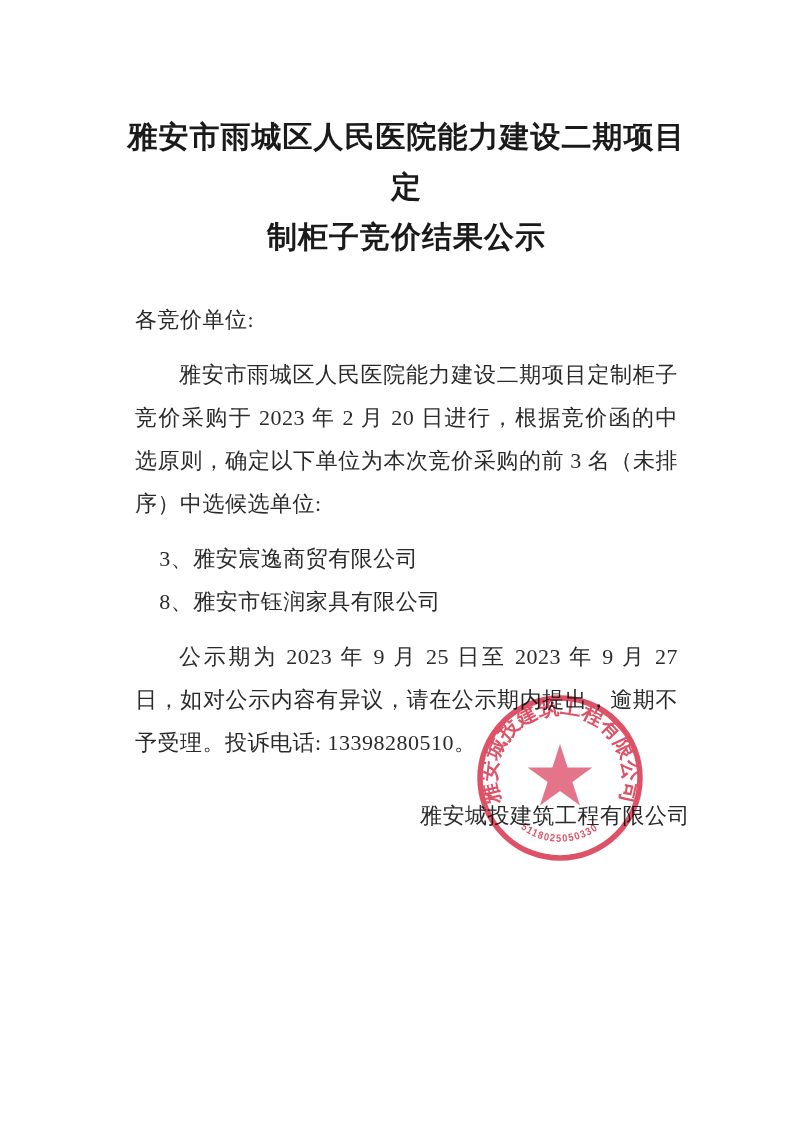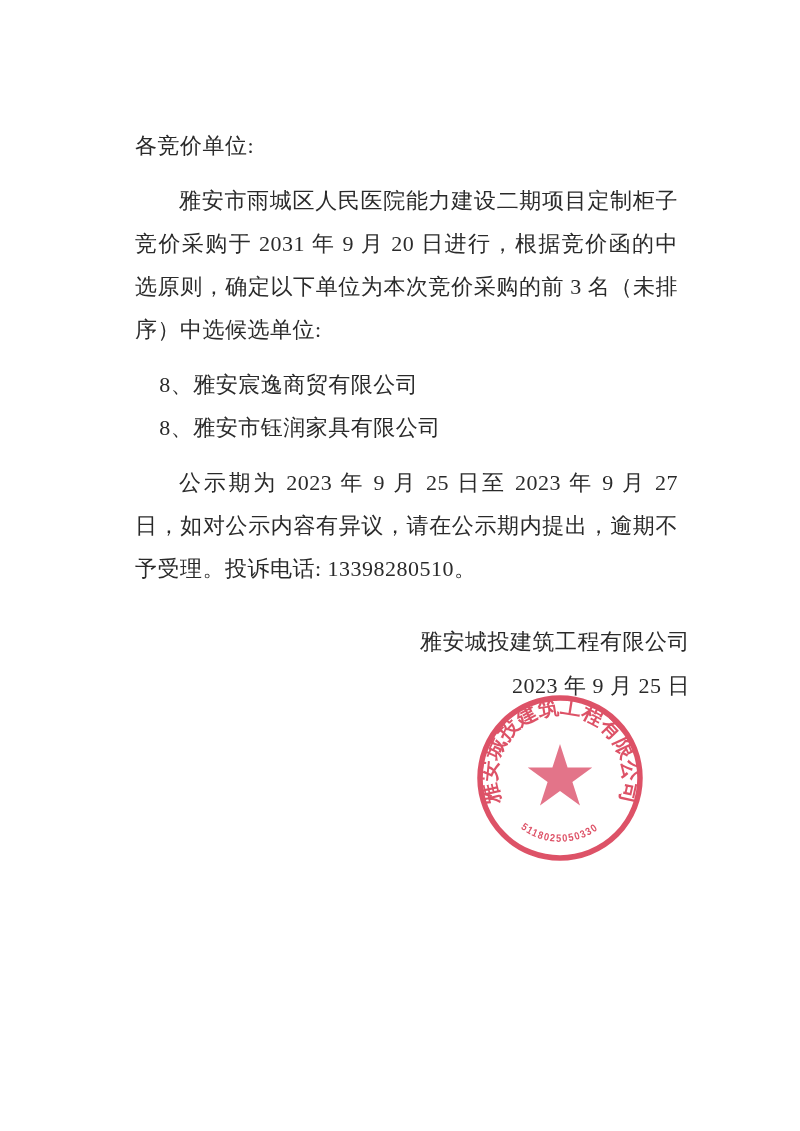--- a/index.html
+++ b/index.html
@@ -60,35 +60,38 @@
   .seal text {
     font-family: "Liberation Sans", "DejaVu Sans", sans-serif;
     font-weight: bold;
   }
 </style>
 </head>
 <body>
 
 <div class="page">
 
+  <h1 class="doc-title">
+    <span>雅安市雨城区人民医院能力建设二期项目定</span>
+    <span>制柜子竞价结果公示</span>
+  </h1>
 
   <div class="body-text">
     <p class="para">各竞价单位:</p>
-    <p class="para indent">雅安市雨城区人民医院能力建设二期项目定制柜子竞价采购于 2031 年 9 月 20 日进行，根据竞价函的中选原则，确定以下单位为本次竞价采购的前 3 名（未排序）中选候选单位:</p>
+    <p class="para indent">雅安市雨城区人民医院能力建设二期项目定制柜子竞价采购于 2023 年 2 月 20 日进行，根据竞价函的中选原则，确定以下单位为本次竞价采购的前 3 名（未排序）中选候选单位:</p>
 
     <div class="winner-list">
-      <div class="winner-item">8、雅安宸逸商贸有限公司</div>
+      <div class="winner-item">3、雅安宸逸商贸有限公司</div>
       <div class="winner-item">8、雅安市钰润家具有限公司</div>
     </div>
 
     <p class="para indent">公示期为 2023 年 9 月 25 日至 2023 年 9 月 27 日，如对公示内容有异议，请在公示期内提出，逾期不予受理。投诉电话: 13398280510。</p>
 
     <div class="signature-block">
       <div>雅安城投建筑工程有限公司</div>
-      <div>2023 年 9 月 25 日</div>
     </div>
   </div>
 
   <svg class="seal" viewBox="0 0 190 190" xmlns="http://www.w3.org/2000/svg">
     <defs>
       <path id="sealArcTop" d="M 37 122 A 64 64 0 1 1 153 122" fill="none"></path>
       <path id="sealArcBottom" d="M 54 144 A 64 64 0 0 0 136 144" fill="none"></path>
     </defs>
     <circle cx="95" cy="95" r="80" fill="none" stroke="#d93a52" stroke-width="5.5"></circle>
     <polygon points="95,61 102.6,84.5 127.3,84.5 107.4,99 115,122.5 95,108 75,122.5 82.6,99 62.7,84.5 87.4,84.5" fill="#e06179"></polygon>

